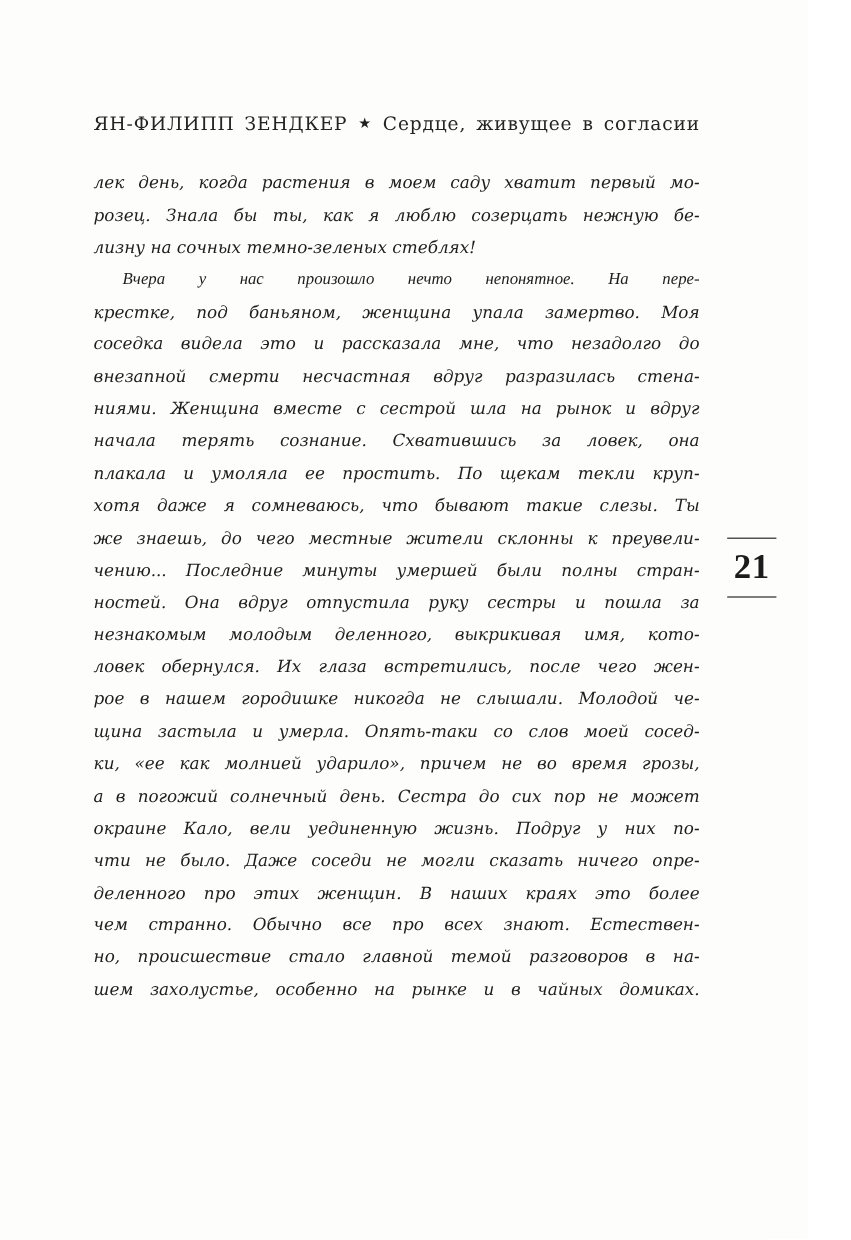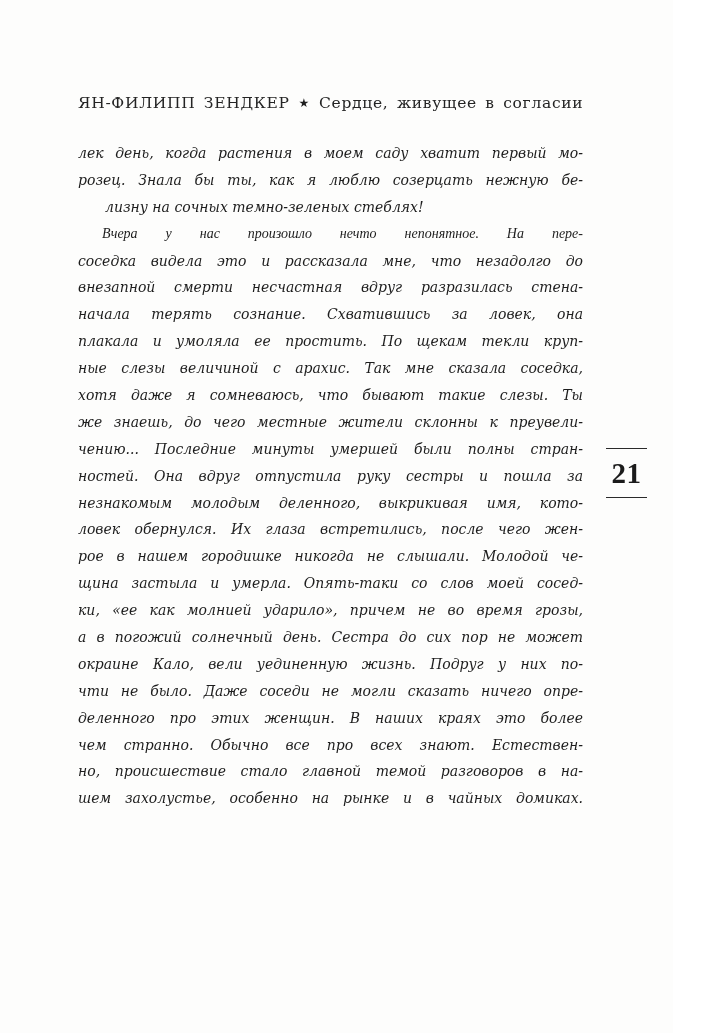--- a/index.html
+++ b/index.html
@@ -48,21 +48,20 @@
     color: #1d1d1d;
   }
   .line {
     height: 26.9px;
     text-align: justify;
     text-align-last: justify;
   }
   .line.no-just {
     text-align: left;
     text-align-last: left;
-    margin-left: 27px;
   }
   .line.indent {
     text-indent: 24px;
     font-family: Liberation Serif, serif;
   }
   
   .page-number-box {
     position: absolute;
     left: 606px;
     top: 448px;
@@ -89,25 +88,26 @@
 
   <div class="running-header">
     <span>ЯН-ФИЛИПП ЗЕНДКЕР</span><span class="star-sep">★</span><span>Сердце, живущее в согласии</span>
   </div>
 
   <div class="body-text" style="color: rgb(29, 29, 29);">
       <div class="line">лек день, когда растения в моем саду хватит первый мо-</div>
       <div class="line">розец. Знала бы ты, как я люблю созерцать нежную бе-</div>
       <div class="line no-just">лизну на сочных темно-зеленых стеблях!</div>
       <div class="line indent">Вчера у нас произошло нечто непонятное. На пере-</div>
+      <div class="line">крестке, под баньяном, женщина упала замертво. Моя</div>
       <div class="line">соседка видела это и рассказала мне, что незадолго до</div>
       <div class="line">внезапной смерти несчастная вдруг разразилась стена-</div>
+      <div class="line">ниями. Женщина вместе с сестрой шла на рынок и вдруг</div>
       <div class="line">начала терять сознание. Схватившись за ловек, она</div>
       <div class="line">плакала и умоляла ее простить. По щекам текли круп-</div>
-      <div class="line">ные слезы величиной с арахис. Так мне сказала соседка,</div>
       <div class="line">хотя даже я сомневаюсь, что бывают такие слезы. Ты</div>
       <div class="line">же знаешь, до чего местные жители склонны к преувели-</div>
       <div class="line">чению... Последние минуты умершей были полны стран-</div>
       <div class="line">ностей. Она вдруг отпустила руку сестры и пошла за</div>
       <div class="line">незнакомым молодым деленного, выкрикивая имя, кото-</div>
       <div class="line">ловек обернулся. Их глаза встретились, после чего жен-</div>
       <div class="line">рое в нашем городишке никогда не слышали. Молодой че-</div>
       <div class="line">щина застыла и умерла. Опять-таки со слов моей сосед-</div>
       <div class="line">ки, «ее как молнией ударило», причем не во время грозы,</div>
       <div class="line">а в погожий солнечный день. Сестра до сих пор не может</div>

